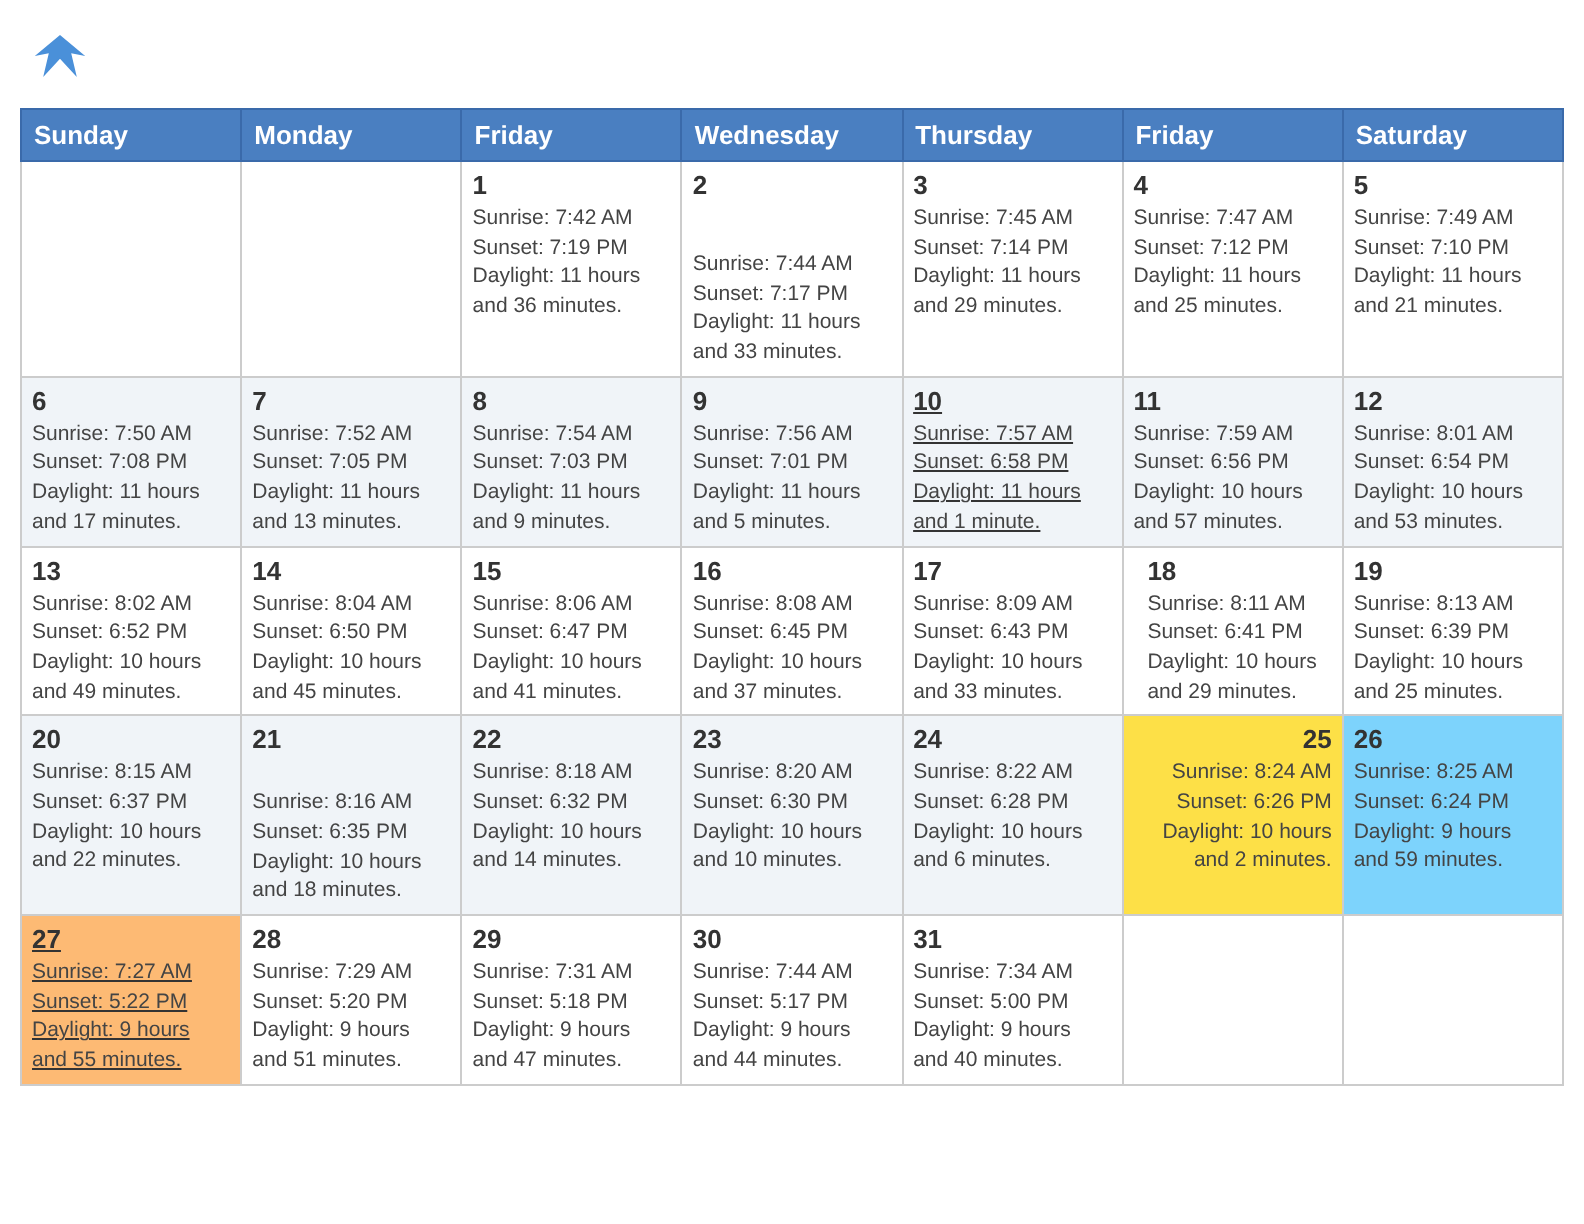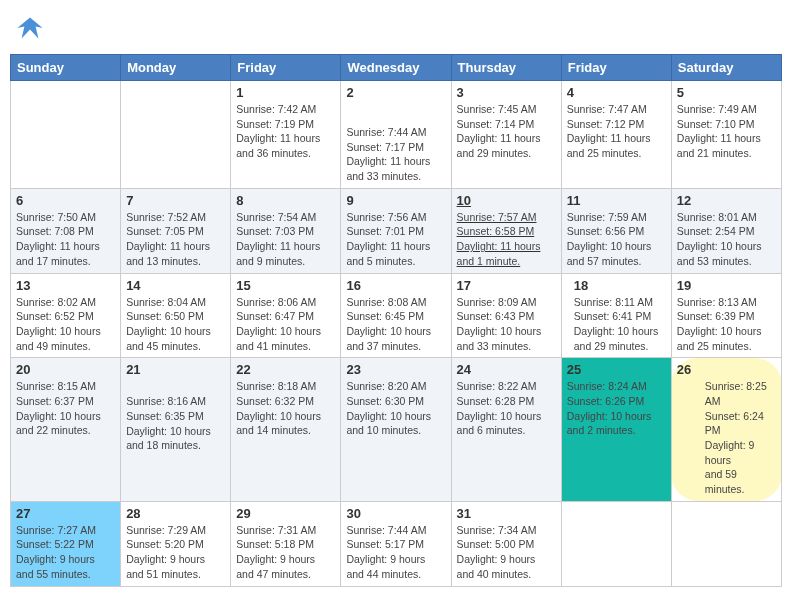--- a/index.html
+++ b/index.html
@@ -201,21 +201,21 @@
         <td style="background: rgb(240, 244, 248);">
           <span class="day-number">11</span>
           <div class="day-info" style="white-space: pre-line;">Sunrise: 7:59 AM
 Sunset: 6:56 PM
 Daylight: 10 hours
 and 57 minutes.</div>
         </td>
         <td style="background: rgb(240, 244, 248);">
           <span class="day-number">12</span>
           <div class="day-info" style="white-space: pre-line;">Sunrise: 8:01 AM
-Sunset: 2:54 PM
+Sunset: 6:54 PM
 Daylight: 10 hours
 and 53 minutes.</div>
         </td>
       </tr>
       <tr>
         <td style="background: rgb(255, 255, 255);">
           <span class="day-number">13</span>
           <div class="day-info" style="white-space: pre-line;">Sunrise: 8:02 AM
 Sunset: 6:52 PM
 Daylight: 10 hours
@@ -293,37 +293,37 @@
 Daylight: 10 hours
 and 10 minutes.</div>
         </td>
         <td style="background: rgb(240, 244, 248); margin-left: 44px;">
           <span class="day-number">24</span>
           <div class="day-info" style="white-space: pre-line;">Sunrise: 8:22 AM
 Sunset: 6:28 PM
 Daylight: 10 hours
 and 6 minutes.</div>
         </td>
-        <td style="background: #14b8a6;">
+        <td style="background: #fde047; text-align: right;">
           <span class="day-number">25</span>
           <div class="day-info" style="white-space: pre-line;">Sunrise: 8:24 AM
 Sunset: 6:26 PM
 Daylight: 10 hours
 and 2 minutes.</div>
         </td>
-        <td style="background: #fef9c3; border-radius: 27px;">
+        <td style="background: #7dd3fc;">
           <span class="day-number">26</span>
-          <div class="day-info" style="white-space: pre-line; margin-left: 28px;">Sunrise: 8:25 AM
+          <div class="day-info" style="white-space: pre-line;">Sunrise: 8:25 AM
 Sunset: 6:24 PM
 Daylight: 9 hours
 and 59 minutes.</div>
         </td>
       </tr>
       <tr>
-        <td style="background: #7dd3fc;">
+        <td style="background: #fdba74; text-decoration: underline;">
           <span class="day-number">27</span>
           <div class="day-info" style="white-space: pre-line;">Sunrise: 7:27 AM
 Sunset: 5:22 PM
 Daylight: 9 hours
 and 55 minutes.</div>
         </td>
         <td style="background: rgb(255, 255, 255);">
           <span class="day-number">28</span>
           <div class="day-info" style="white-space: pre-line;">Sunrise: 7:29 AM
 Sunset: 5:20 PM

